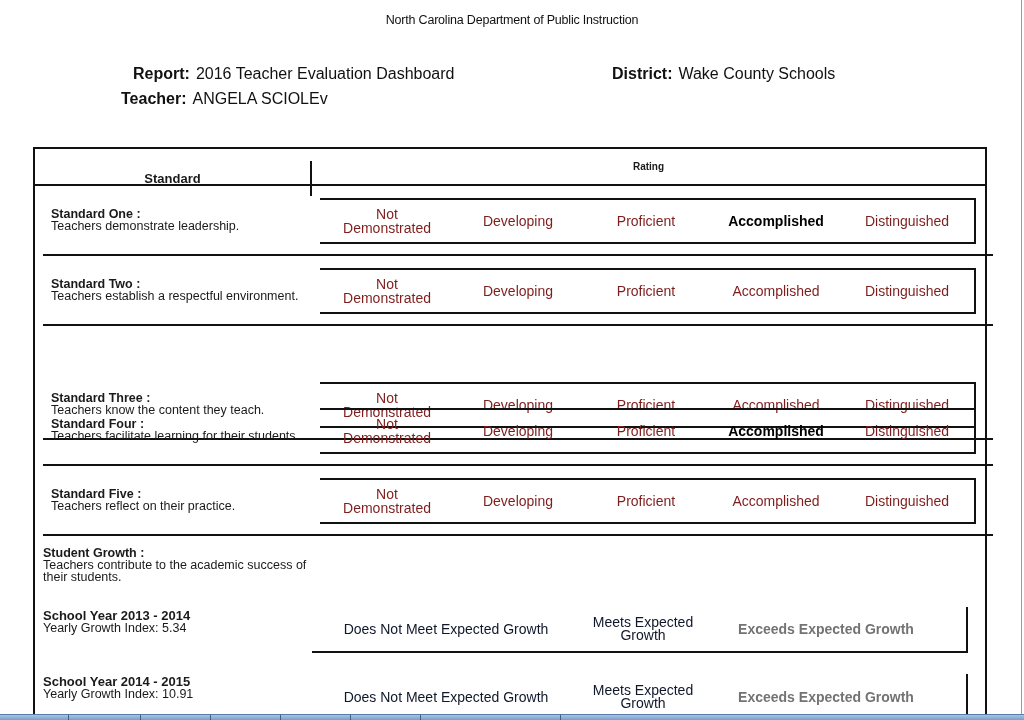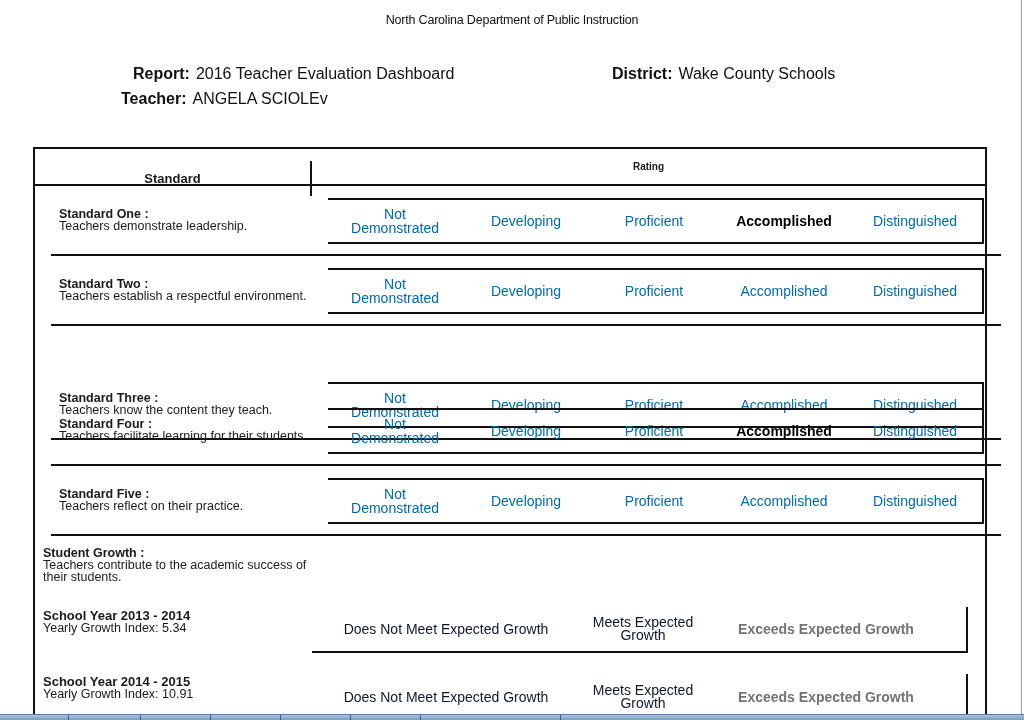--- a/index.html
+++ b/index.html
@@ -36,36 +36,36 @@
     border-right: 2px solid #111; box-sizing: border-box;
     display: flex; align-items: center; justify-content: center;
     font-weight: bold; font-size: 13px;
   }
   .hdr-rating {
     position: absolute; left: 277px; top: 0; right: 0; height: 35px;
     display: flex; align-items: center; justify-content: center;
     font-weight: bold; font-size: 10px;
   }
   .row {
-    position: absolute; left: 16px; width: 100%; height: 70px;
+    position: absolute; left: 8px; width: 100%; height: 70px;
     border-bottom: 2px solid #111; box-sizing: border-box;
   }
   .std-text {
     position: absolute; left: 8px; top: 0; bottom: 0; width: 265px;
     display: flex; flex-direction: column; justify-content: center;
     font-size: 12.5px; line-height: 12px;
   }
   .std-text .name { font-weight: bold; }
   .rbox {
     position: absolute; left: 277px; width: 656px; top: 12px; height: 46px;
     border-top: 2px solid #111; border-bottom: 2px solid #111; border-right: 2px solid #111;
     box-sizing: border-box; display: flex; align-items: center;
   }
   .opt {
-    font-size: 14px; text-align: center; line-height: 14px; color: #0369a1;
+    font-size: 14px; text-align: center; line-height: 14px; color: #7f1d1d;
   }
   .opt.sel { font-weight: bold; color: #000; }
   .o1 { width: 134px; }
   .o2 { width: 128px; }
   .o3 { width: 128px; }
   .o4 { width: 132px; }
   .o5 { width: 130px; }
 
   .growth {
     position: absolute; left: 0; top: 388px; width: 100%; height: 200px;

